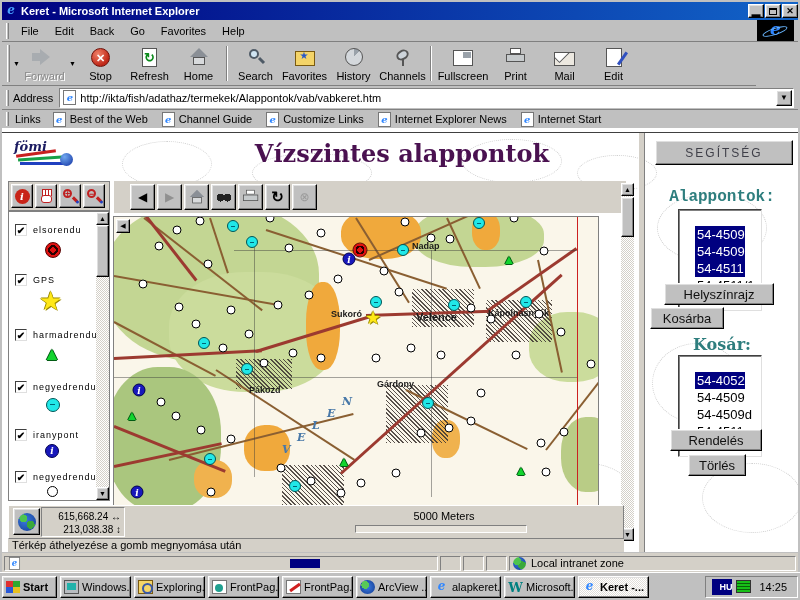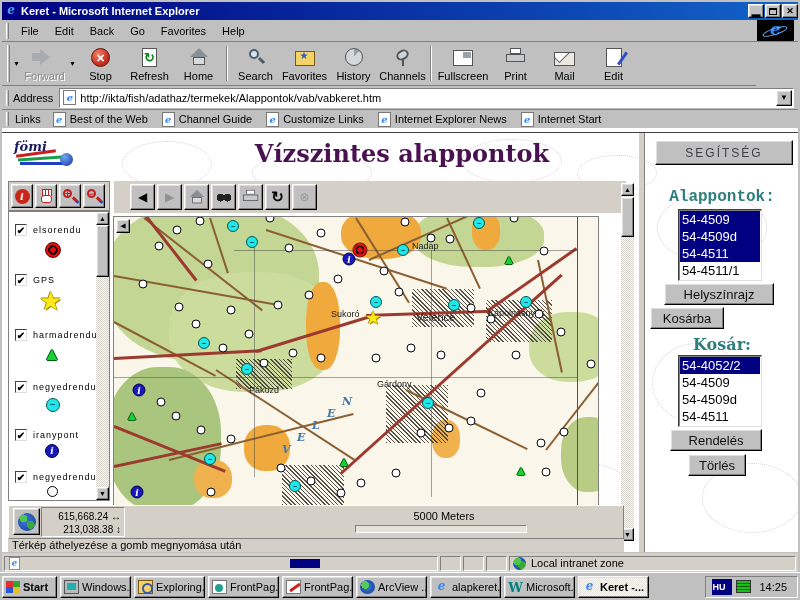--- a/index.html
+++ b/index.html
@@ -115,36 +115,36 @@
   .roadb { position:absolute; height:2px; background:#8a5f32; transform-origin:0 50%; }
   .grid { position:absolute; background:#3a3a3a; opacity:.45; }
   .redline { position:absolute; width:1px; background:#cc2020; }
   .mk { position:absolute; transform:translate(-50%,-50%); }
   .mk-white { width:9px; height:9px; }
   .mk-cyan { width:12px; height:12px; }
   .mk-red { width:15px; height:15px; }
   .mk-blue { width:13px; height:13px; line-height:12px; }
   .mk-star { font-size:18px; transform:translate(-50%,-55%); }
   .mk-tri { font-size:13px; }
-  .place { position:absolute; font-size:9px; font-weight:normal; color:#1a1a1a; white-space:nowrap; }
+  .place { position:absolute; font-size:9px; font-weight:bold; color:#1a1a1a; white-space:nowrap; }
   .place-big { font-size:11px; }
   .lakech { position:absolute; font:italic bold 11px "DejaVu Serif",serif; color:#4878a8; }
   .mini-back { position:absolute; left:2px; top:2px; width:14px; height:14px; font-size:7px; }
   .vscroll { position:absolute; left:619px; top:50px; width:13px; height:358px; }
   .bottombar { position:absolute; left:6px; top:372px; width:616px; height:34px; background:#d4d0c8; border:1px solid; border-color:#fff #808080 #808080 #fff; }
   .coords { position:absolute; left:32px; top:1px; width:84px; height:30px; background:#d4d0c8; border:1px solid; border-color:#808080 #fff #fff #808080; font-size:10px; text-align:right; padding:2px 3px; line-height:13px; }
   .globe { width:18px; height:18px; border-radius:50%; background:radial-gradient(circle at 30% 30%,#4ec44e 0 4px,rgba(0,0,0,0) 4px), radial-gradient(circle at 70% 65%,#3aa83a 0 4px,rgba(0,0,0,0) 4px), radial-gradient(circle at 40% 40%,#3a7ae0,#123a90); }
   .scale-lbl { position:absolute; left:340px; top:4px; width:190px; text-align:center; font-size:11px; color:#000; }
   .scale-bar { position:absolute; left:346px; top:19px; width:172px; height:8px; background:#e6e2da; border:1px solid; border-color:#808080 #fff #fff #808080; }
   .pg-status { position:absolute; left:6px; top:406px; width:616px; height:13px; background:#d4d0c8; font-size:11px; color:#000; padding-left:4px; }
   .divider { position:absolute; left:636px; top:0px; width:7px; height:420px; background:#d4d0c8; border-left:1px solid #fff; border-right:1px solid #808080; }
 
   
   .rp-head { position:absolute; font:bold 16px "DejaVu Serif",serif; color:#2e7e7e; width:150px; text-align:center; left:645px; }
-  .listbox { position:absolute; left:676px; width:84px; background:#fff; border:1px solid; border-color:#404040 #dfdfdf #dfdfdf #404040; box-shadow:inset 1px 1px 0 #808080; font-size:13px; padding:1px; }
+  .listbox { position:absolute; left:676px; width:84px; background:#fff; border:1px solid; border-color:#404040 #dfdfdf #dfdfdf #404040; box-shadow:inset 1px 1px 0 #808080; font-size:13px; padding:16px; }
   .lbi { height:17px; line-height:17px; padding-left:2px; white-space:nowrap; }
   .lbi.sel { background:#000080; color:#fff; }
   .rp-btn { position:absolute; font-size:13px; color:#111; }
 
   
   .statusbar { left:2px; top:553px; width:796px; height:19px; background:#d4d0c8; display:flex; align-items:center; gap:2px; padding:2px 2px 1px 2px; font-size:11px; }
   .pane { height:15px; border:1px solid; border-color:#808080 #fff #fff #808080; display:flex; align-items:center; padding:0 3px; }
   .prog { width:30px; height:9px; background:#000080; }
 
   
@@ -161,21 +161,21 @@
   .ti-computer { background:#b8bcc0; border:1px solid #555; }
   .ti-computer:before { content:""; position:absolute; left:2px; top:2px; width:9px; height:7px; background:#20b2aa; }
   .ti-explorer { background:#f4d468; border:1px solid #7a5a10; }
   .ti-explorer:before { content:""; position:absolute; left:3px; top:2px; width:7px; height:7px; border:2px solid #3858a8; border-radius:50%; }
   .ti-fp { background:#fff; border:1px solid #777; }
   .ti-fp:before { content:""; position:absolute; left:2px; top:3px; width:8px; height:8px; border-radius:50%; background:#20a090; }
   .ti-fp2 { background:#fff; border:1px solid #777; }
   .ti-fp2:before { content:""; position:absolute; left:2px; top:5px; width:12px; height:3px; background:#d02020; transform:rotate(-35deg); }
   .ti-arc { border-radius:50%; background:radial-gradient(circle at 35% 35%,#58c858 0 4px,rgba(0,0,0,0) 4px), radial-gradient(circle,#3a7ae0,#123a90); }
   .tray { margin-left:auto; height:22px; display:flex; align-items:center; gap:4px; border:1px solid; border-color:#808080 #fff #fff #808080; padding:0 6px; }
-  .hu { width:20px; height:16px; background:#000080; color:#fff; font-size:9px; font-weight:bold; text-align:left; line-height:16px; }
+  .hu { width:20px; height:16px; background:#000080; color:#fff; font-size:9px; font-weight:bold; text-align:right; line-height:16px; }
   .ledgrid { width:15px; height:13px; background:repeating-linear-gradient(0deg,#18c018 0 2px,#0a600a 2px 3px); border:1px solid #333; }
   .clock { font-size:11px; padding:0 4px; }
 </style>
 </head>
 <body>
 
 <div class="abs titlebar">
   <span class="ie-mini">e</span>
   <span>Keret - Microsoft Internet Explorer</span>
   <span style="margin-left:auto;display:flex;">

